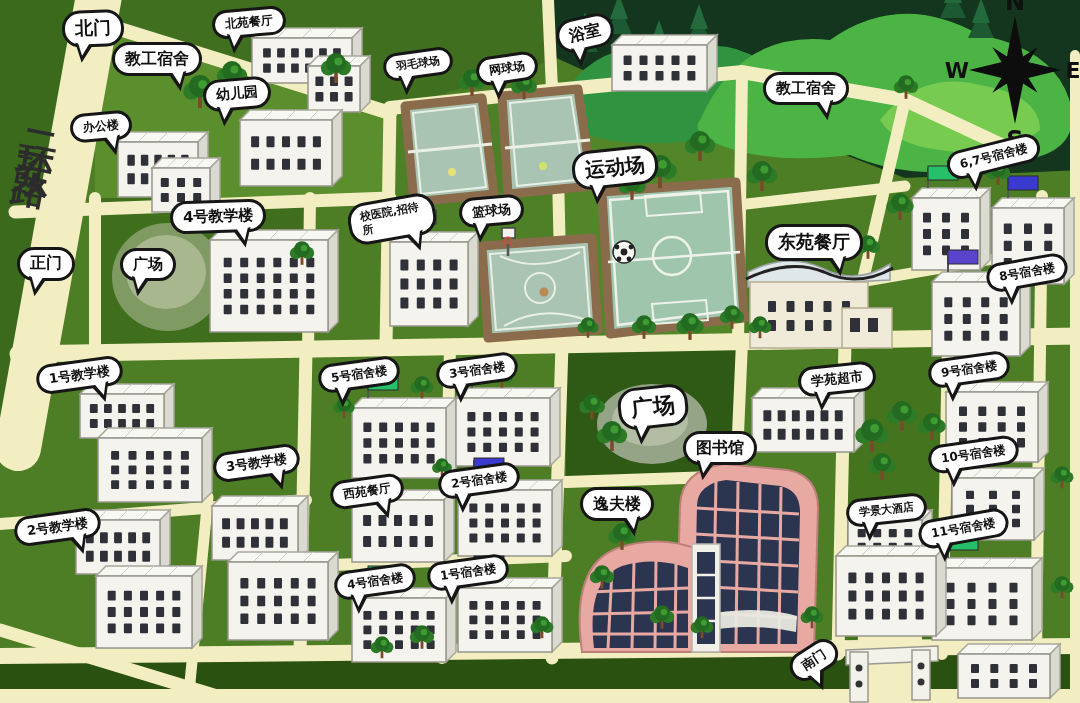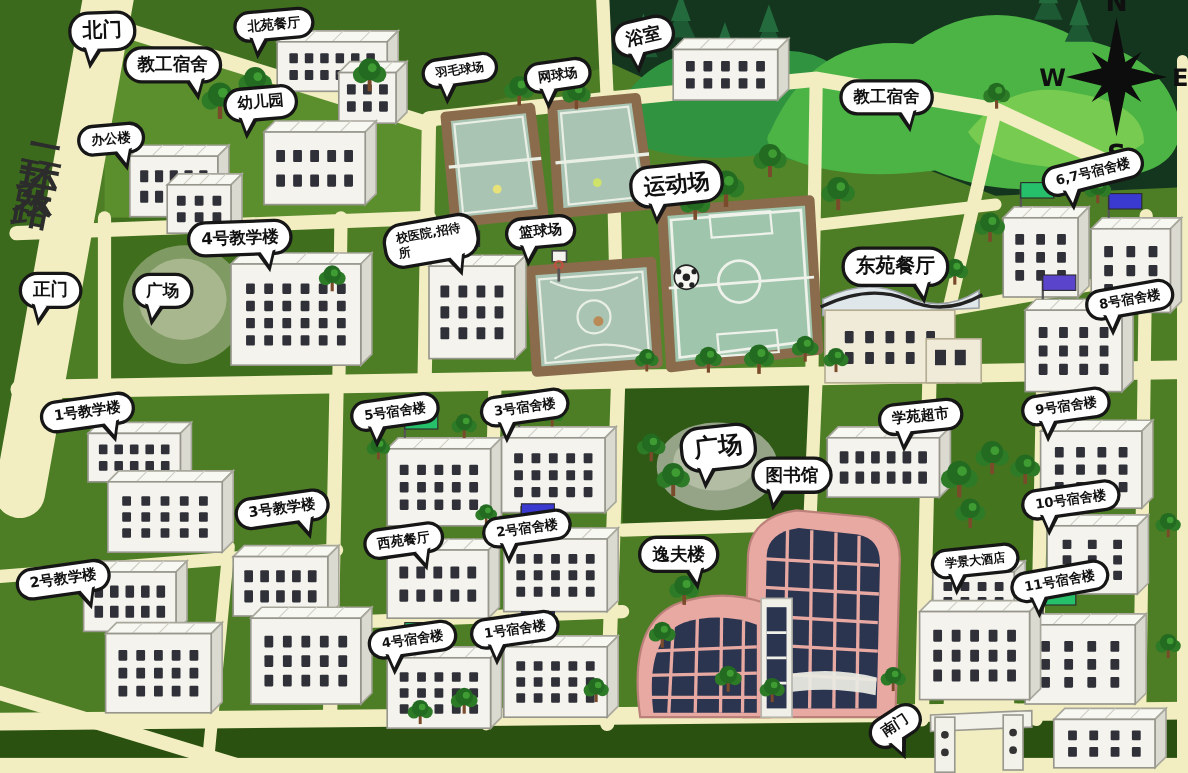--- a/index.html
+++ b/index.html
@@ -1153,21 +1153,21 @@
       <div class="bubble tail-br" style="left: 213px; top: 448px; font-size: 13px; transform: rotate(-8deg);"><span class="txt">3号教学楼</span></div>
       <div class="bubble tail-br" style="left: 14px; top: 512px; font-size: 13px; transform: rotate(-8deg);"><span class="txt">2号教学楼</span></div>
       <div class="bubble tail-bl" style="left: 318px; top: 360px; font-size: 12px; transform: rotate(-8deg);"><span class="txt">5号宿舍楼</span></div>
       <div class="bubble tail-bl" style="left: 436px; top: 356px; font-size: 12px; transform: rotate(-8deg);"><span class="txt">3号宿舍楼</span></div>
       <div class="bubble tail-br" style="left: 330px; top: 477px; font-size: 12px; transform: rotate(-8deg);"><span class="txt">西苑餐厅</span></div>
       <div class="bubble tail-bl" style="left: 438px; top: 466px; font-size: 12px; transform: rotate(-8deg);"><span class="txt">2号宿舍楼</span></div>
       <div class="bubble tail-bl" style="left: 334px; top: 567px; font-size: 12px; transform: rotate(-8deg);"><span class="txt">4号宿舍楼</span></div>
       <div class="bubble tail-bl" style="left: 427px; top: 558px; font-size: 12px; transform: rotate(-8deg);"><span class="txt">1号宿舍楼</span></div>
       <div class="bubble tail-bl" style="left: 618px; top: 386px; font-size: 22px; transform: rotate(-6deg);"><span class="txt">广场</span></div>
       <div class="bubble tail-bl" style="left: 798px; top: 364px; font-size: 13px; transform: rotate(-6deg);"><span class="txt">学苑超市</span></div>
-      <div class="bubble tail-bl" style="left: 683px; top: 415px; font-size: 16px; transform: rotate(0deg);"><span class="txt">图书馆</span></div>
+      <div class="bubble tail-bl" style="left: 683px; top: 431px; font-size: 16px; transform: rotate(0deg); font-family: Liberation Serif, serif;"><span class="txt">图书馆</span></div>
       <div class="bubble tail-br" style="left: 580px; top: 487px; font-size: 16px; transform: rotate(0deg); text-align: right;"><span class="txt">逸夫楼</span></div>
       <div class="bubble tail-bl" style="left: 928px; top: 355px; font-size: 12px; transform: rotate(-8deg);"><span class="txt">9号宿舍楼</span></div>
       <div class="bubble tail-bl" style="left: 928px; top: 440px; font-size: 12px; transform: rotate(-8deg);"><span class="txt">10号宿舍楼</span></div>
       <div class="bubble tail-bl" style="left: 846px; top: 496px; font-size: 11px; transform: rotate(-6deg);"><span class="txt">学景大酒店</span></div>
       <div class="bubble tail-bl" style="left: 918px; top: 514px; font-size: 12px; transform: rotate(-10deg);"><span class="txt">11号宿舍楼</span></div>
       <div class="bubble tail-bl" style="left: 788px; top: 645px; font-size: 13px; transform: rotate(-33deg);"><span class="txt">南门</span></div>
     </div>
 </div>
 
 </body></html>

